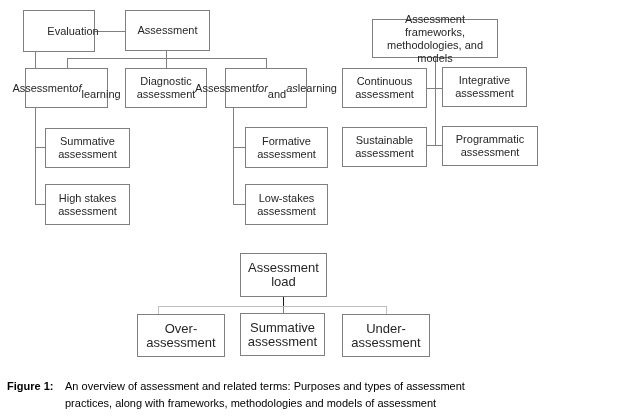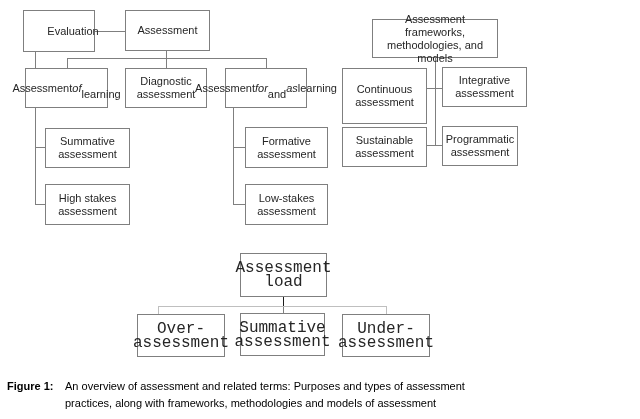--- a/index.html
+++ b/index.html
@@ -13,40 +13,40 @@
     font-family:"Liberation Sans", sans-serif; overflow:hidden;
   }
   .node{
     position:absolute; box-sizing:border-box;
     border:1px solid var(--border); background:var(--bg);
     display:flex; align-items:center; justify-content:center;
     text-align:center; font-size:11px; line-height:13px; color:var(--text);
     white-space:pre-line; padding:1px;
   }
   .node em{font-style:italic;}
-  .cal{font-size:16px; line-height:14px;font-family:Liberation Mono, monospace;}
+  .cal{font-size:13px; line-height:14px;}
   .ln{position:absolute; background:var(--line);}
   .ln.light{background:var(--line-light);}
   .ln.dark{background:var(--line-dark);}
 
   
   .n-evaluation{left:23px;top:10px;width:72px;height:42px;padding-left:29px;}
   .n-assessment{left:125px;top:10px;width:85px;height:41px;}
   .n-frameworks{left:372px;top:19px;width:126px;height:39px;}
   
   .n-aol{left:25px;top:68px;width:83px;height:40px;}
   .n-diagnostic{left:125px;top:68px;width:82px;height:40px;}
   .n-afal{left:225px;top:68px;width:82px;height:40px;}
-  .n-continuous{left:342px;top:68px;width:85px;height:56px;}
+  .n-continuous{left:342px;top:68px;width:85px;height:40px;}
   .n-integrative{left:442px;top:67px;width:85px;height:40px;}
   
   .n-summative{left:45px;top:128px;width:85px;height:40px;}
   .n-formative{left:245px;top:127px;width:83px;height:41px;}
   .n-sustainable{left:342px;top:127px;width:85px;height:40px;}
-  .n-programmatic{left:442px;top:126px;width:76px;height:40px;}
+  .n-programmatic{left:442px;top:126px;width:96px;height:40px;}
   
   .n-highstakes{left:45px;top:184px;width:85px;height:41px;}
   .n-lowstakes{left:245px;top:184px;width:83px;height:41px;}
   
   .n-load{left:240px;top:253px;width:87px;height:44px;}
   .n-over{left:137px;top:314px;width:88px;height:43px;}
   .n-balanced{left:240px;top:313px;width:85px;height:43px;}
   .n-under{left:342px;top:314px;width:88px;height:43px;text-align:center;}
 
   

